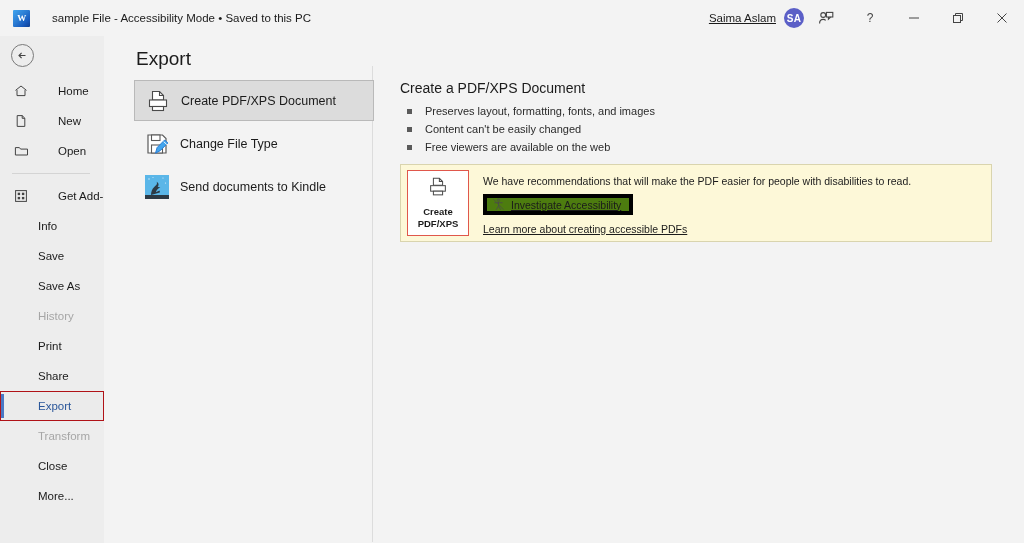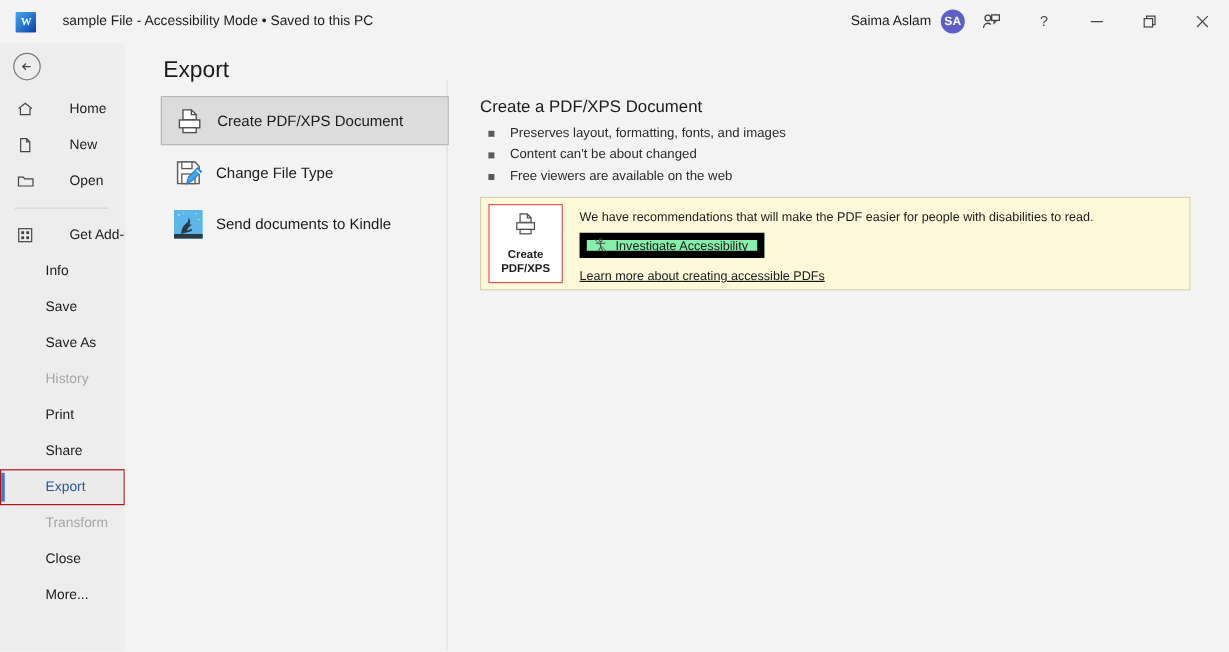--- a/index.html
+++ b/index.html
@@ -27,21 +27,21 @@
     color: #fff; font-size: 9px; font-weight: bold; font-family: "Liberation Serif", serif;
     letter-spacing: -0.5px;
   }
   .doc-title {
     margin-left: 22px; font-size: 11.5px; color: #1b1b1b; white-space: nowrap;
   }
   .tb-right {
     position: absolute; right: 0; top: 0; height: 36px;
     display: flex; align-items: center;
   }
-  .user-name { font-size: 11.5px; color: #1b1b1b; margin-right: 8px; }
+  .user-name { font-size: 11.5px; color: #1b1b1b; margin-right: 8px; text-decoration: underline; }
   .avatar {
     width: 20px; height: 20px; border-radius: 50%;
     background: #5b5fc7; color: #fff;
     font-size: 10px; font-weight: bold;
     display: flex; align-items: center; justify-content: center;
     letter-spacing: 0.2px;
   }
   .tb-btn {
     width: 44px; height: 34px; display: flex; align-items: center; justify-content: center;
     color: #444; font-size: 13px;
@@ -141,23 +141,23 @@
     color: #1b1b1b; font-size: 9.5px; line-height: 12px; text-align: center;
     flex: none;
     font-weight: bold;
   }
   .create-btn .cbic { margin-bottom: 4px; }
   .notice-body { padding: 10px 0 0 14px; }
   .notice-text { font-size: 10.5px; color: #1b1b1b; }
   .inv-btn {
     display: inline-flex; align-items: center;
     margin-top: 7px; height: 21px;
-    background: #86efac; border: 6px solid #000000;
+    background: #4d7c0f; border: 4px solid #000000;
     padding: 0 8px 0 5px;
-    font-size: 10.5px; color: #1b1b1b;
+    font-size: 10.5px; color: #1b1b1b; text-decoration: underline;
   }
   .inv-btn .iic { margin-right: 6px; display: flex; }
   .notice-link {
     display: block; margin-top: 8px;
     font-size: 10.5px; color: #1b1b1b;
     text-decoration: underline; cursor: pointer;
   }
 </style>
 </head>
 <body>
@@ -339,21 +339,21 @@
 
     <div class="detail">
       <div class="detail-h">Create a PDF/XPS Document</div>
       <ul class="bullets">
         <li>
           <span class="sq"></span>
           <span>Preserves layout, formatting, fonts, and images</span>
         </li>
         <li>
           <span class="sq"></span>
-          <span>Content can't be about changed</span>
+          <span>Content can't be easily changed</span>
         </li>
         <li>
           <span class="sq"></span>
           <span>Free viewers are available on the web</span>
         </li>
       </ul>
     </div>
 
     <div class="notice">
       <div class="create-btn">

